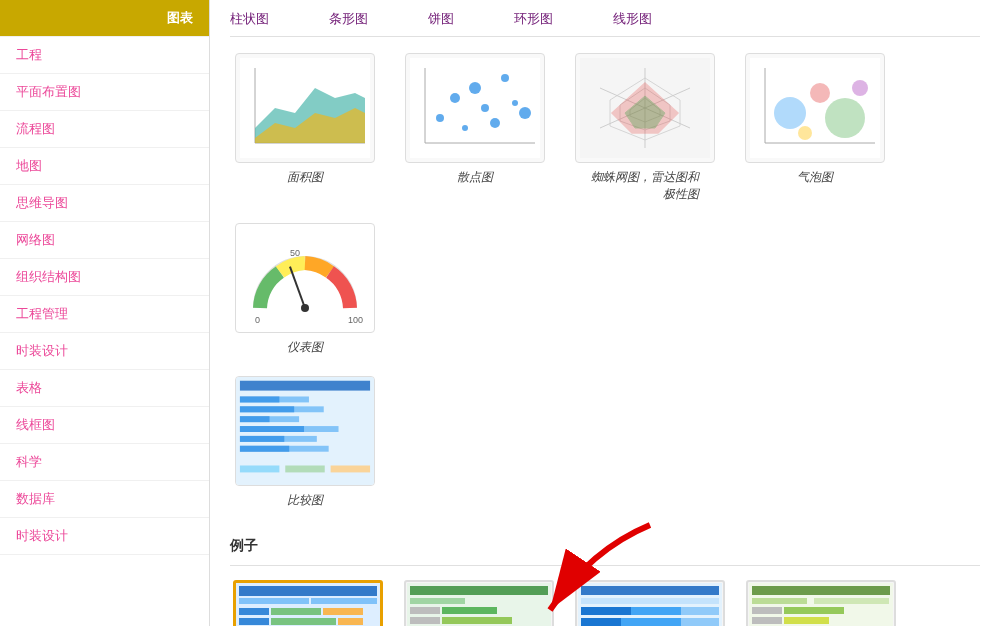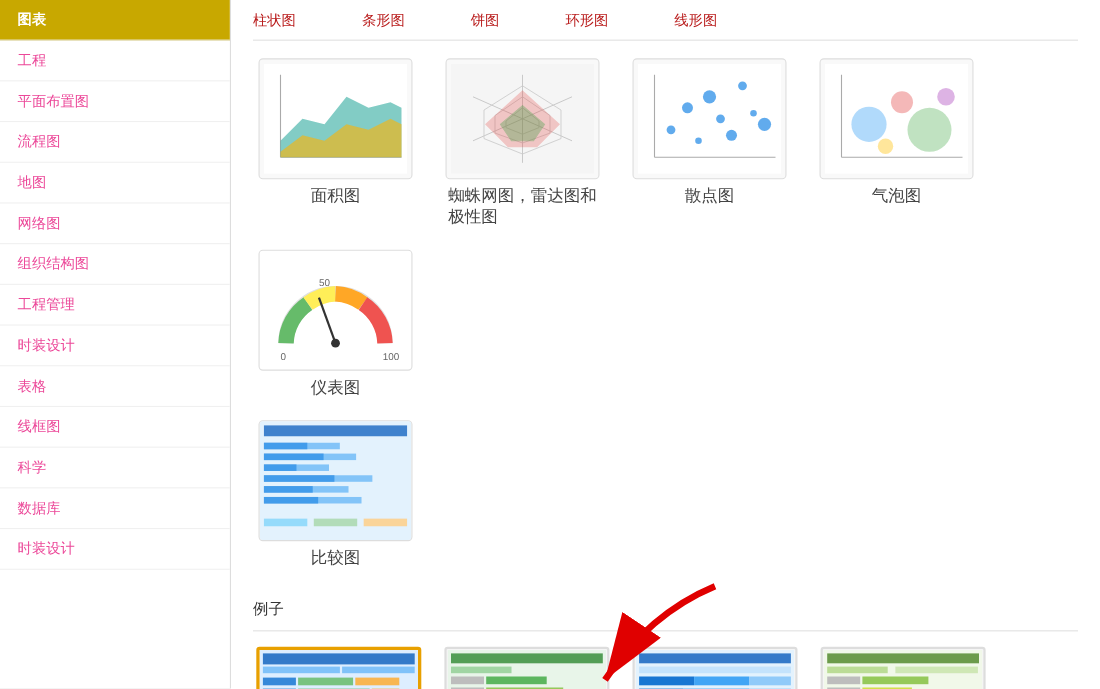--- a/index.html
+++ b/index.html
@@ -19,20 +19,21 @@
       padding: 9px 16px;
       cursor: pointer;
       color: #ec4899;
       font-size: 13px;
       border-bottom: 1px solid #f0f0f0;
     }
     .sidebar-item.active {
       background: #c8a800;
       color: #fff;
       font-weight: bold;
+      text-align: right;
     }
 
     
     .main {
       flex: 1;
       background: #fff;
       overflow-y: auto;
       padding: 0 20px 20px 20px;
     }
 
@@ -40,21 +41,21 @@
     .chart-types-row {
       display: flex;
       gap: 60px;
       padding: 10px 0 8px 0;
       border-bottom: 1px solid #e0e0e0;
       margin-bottom: 16px;
       flex-wrap: wrap;
     }
     .chart-type-label {
       font-size: 13px;
-      color: #b91c1c;
+      color: #701a75;
       text-align: center;
       cursor: pointer;
     }
 
     
     .chart-grid {
       display: flex;
       flex-wrap: wrap;
       gap: 20px;
       margin-bottom: 20px;
@@ -73,29 +74,30 @@
       border-radius: 4px;
       background: #f9f9f9;
       display: flex;
       align-items: center;
       justify-content: center;
       overflow: hidden;
       cursor: pointer;
     }
     .chart-caption {
       margin-top: 6px;
-      font-size: 15px;
+      font-size: 12px;
       color: #444;
-      text-align: left;
+      text-align: right;
+      font-style: italic;
     }
 
     
     .section-header {
       font-size: 14px;
-      font-weight: normal;
+      font-weight: bold;
       color: #333;
       padding: 8px 0 10px 0;
       border-bottom: 1px solid #e0e0e0;
       margin-bottom: 14px;
     }
 
     
     .examples-grid {
       display: flex;
       flex-wrap: wrap;
@@ -141,20 +143,21 @@
   </style>
 </head>
 <body>
 
 <div class="sidebar">
   <div class="sidebar-item active">图表</div>
   <div class="sidebar-item">工程</div>
   <div class="sidebar-item">平面布置图</div>
   <div class="sidebar-item">流程图</div>
   <div class="sidebar-item">地图</div>
+  <div class="sidebar-item">思维导图</div>
   <div class="sidebar-item">网络图</div>
   <div class="sidebar-item">组织结构图</div>
   <div class="sidebar-item">工程管理</div>
   <div class="sidebar-item">时装设计</div>
   <div class="sidebar-item">表格</div>
   <div class="sidebar-item">线框图</div>
   <div class="sidebar-item">科学</div>
   <div class="sidebar-item">数据库</div>
   <div class="sidebar-item">时装设计</div>
 
@@ -184,58 +187,58 @@
 
           <polygon points="15,80 35,65 55,70 75,55 95,60 115,50 125,55 125,85 15,85" fill="#ffb300" opacity="0.6"></polygon>
         </svg>
       </div>
       <div class="chart-caption">面积图</div>
     </div>
 
     <div class="chart-item">
       <div class="chart-thumb">
         <svg width="130" height="100" viewBox="0 0 130 100">
-          <rect width="130" height="100" fill="#f5f5f5"></rect>
-
-          <line x1="65" y1="10" x2="65" y2="90" stroke="#bbb" stroke-width="0.7"></line>
-          <line x1="20" y1="30" x2="110" y2="70" stroke="#bbb" stroke-width="0.7"></line>
-          <line x1="110" y1="30" x2="20" y2="70" stroke="#bbb" stroke-width="0.7"></line>
-
-          <polygon points="65,20 100,42 100,68 65,82 30,68 30,42" fill="none" stroke="#ccc" stroke-width="0.8"></polygon>
-          <polygon points="65,30 90,47 90,63 65,72 40,63 40,47" fill="none" stroke="#ccc" stroke-width="0.8"></polygon>
-          <polygon points="65,40 80,52 80,58 65,64 50,58 50,52" fill="none" stroke="#ccc" stroke-width="0.8"></polygon>
-
-          <polygon points="65,25 98,55 78,75 52,75 32,55" fill="#e53935" opacity="0.25" stroke="#e53935" stroke-width="1.5"></polygon>
-
-          <polygon points="65,38 85,55 75,70 55,70 45,55" fill="#43a047" opacity="0.35" stroke="#43a047" stroke-width="1"></polygon>
-        </svg>
-      </div>
-      <div class="chart-caption" style="white-space:pre-line">蜘蛛网图，雷达图和
-极性图</div>
-    </div>
-
-    <div class="chart-item">
-      <div class="chart-thumb">
-        <svg width="130" height="100" viewBox="0 0 130 100">
           <rect width="130" height="100" fill="#fff"></rect>
           <line x1="15" y1="85" x2="125" y2="85" stroke="#aaa" stroke-width="1"></line>
           <line x1="15" y1="10" x2="15" y2="85" stroke="#aaa" stroke-width="1"></line>
 
           <circle cx="30" cy="60" r="4" fill="#1e88e5" opacity="0.7"></circle>
           <circle cx="45" cy="40" r="5" fill="#1e88e5" opacity="0.7"></circle>
           <circle cx="55" cy="70" r="3" fill="#1e88e5" opacity="0.7"></circle>
           <circle cx="65" cy="30" r="6" fill="#1e88e5" opacity="0.7"></circle>
           <circle cx="75" cy="50" r="4" fill="#1e88e5" opacity="0.7"></circle>
           <circle cx="85" cy="65" r="5" fill="#1e88e5" opacity="0.7"></circle>
           <circle cx="95" cy="20" r="4" fill="#1e88e5" opacity="0.7"></circle>
           <circle cx="105" cy="45" r="3" fill="#1e88e5" opacity="0.7"></circle>
           <circle cx="115" cy="55" r="6" fill="#1e88e5" opacity="0.7"></circle>
         </svg>
       </div>
       <div class="chart-caption">散点图</div>
+    </div>
+
+    <div class="chart-item">
+      <div class="chart-thumb">
+        <svg width="130" height="100" viewBox="0 0 130 100">
+          <rect width="130" height="100" fill="#f5f5f5"></rect>
+
+          <line x1="65" y1="10" x2="65" y2="90" stroke="#bbb" stroke-width="0.7"></line>
+          <line x1="20" y1="30" x2="110" y2="70" stroke="#bbb" stroke-width="0.7"></line>
+          <line x1="110" y1="30" x2="20" y2="70" stroke="#bbb" stroke-width="0.7"></line>
+
+          <polygon points="65,20 100,42 100,68 65,82 30,68 30,42" fill="none" stroke="#ccc" stroke-width="0.8"></polygon>
+          <polygon points="65,30 90,47 90,63 65,72 40,63 40,47" fill="none" stroke="#ccc" stroke-width="0.8"></polygon>
+          <polygon points="65,40 80,52 80,58 65,64 50,58 50,52" fill="none" stroke="#ccc" stroke-width="0.8"></polygon>
+
+          <polygon points="65,25 98,55 78,75 52,75 32,55" fill="#e53935" opacity="0.25" stroke="#e53935" stroke-width="1.5"></polygon>
+
+          <polygon points="65,38 85,55 75,70 55,70 45,55" fill="#43a047" opacity="0.35" stroke="#43a047" stroke-width="1"></polygon>
+        </svg>
+      </div>
+      <div class="chart-caption" style="white-space:pre-line">蜘蛛网图，雷达图和
+极性图</div>
     </div>
 
     <div class="chart-item">
       <div class="chart-thumb">
         <svg width="130" height="100" viewBox="0 0 130 100">
           <rect width="130" height="100" fill="#fff"></rect>
           <line x1="15" y1="85" x2="125" y2="85" stroke="#aaa" stroke-width="1"></line>
           <line x1="15" y1="10" x2="15" y2="85" stroke="#aaa" stroke-width="1"></line>
           <circle cx="40" cy="55" r="16" fill="#90caf9" opacity="0.7"></circle>
           <circle cx="70" cy="35" r="10" fill="#ef9a9a" opacity="0.7"></circle>

